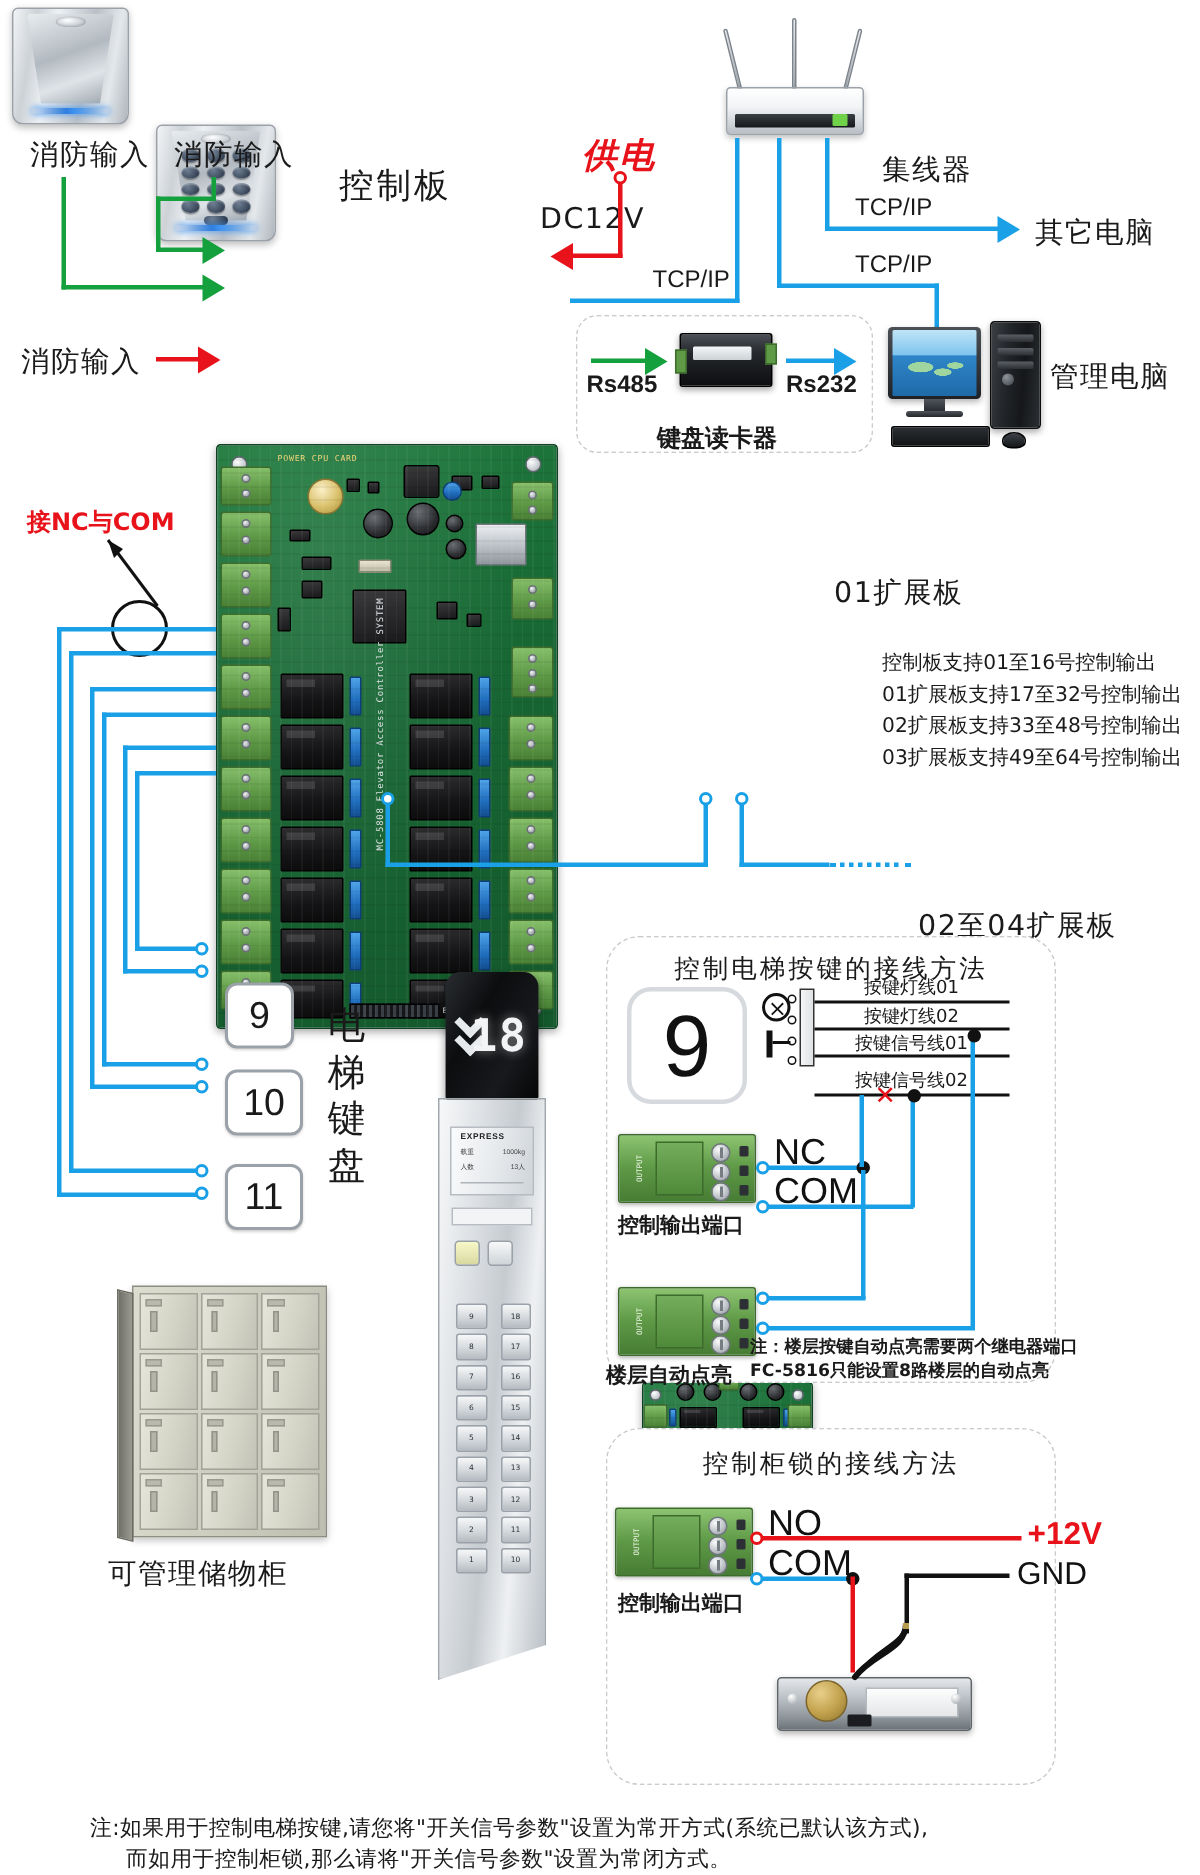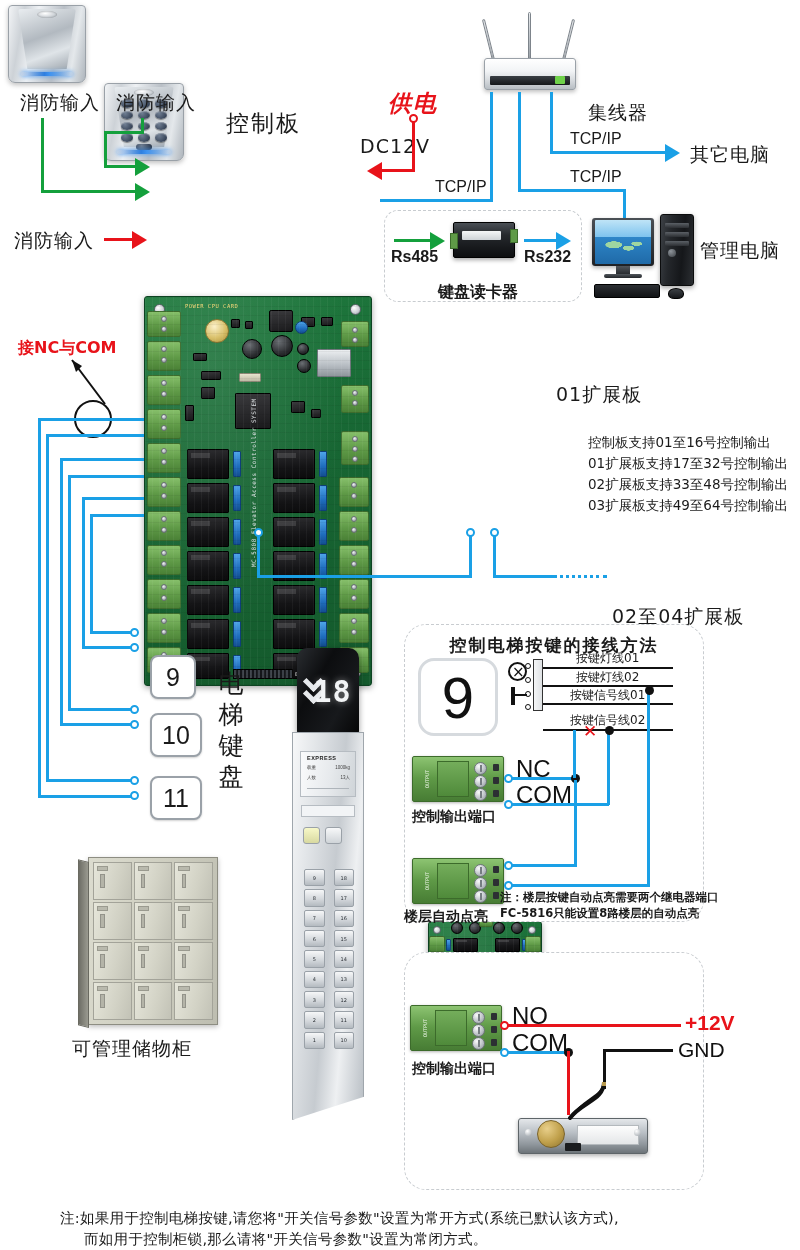--- a/index.html
+++ b/index.html
@@ -740,21 +740,21 @@
       <div class="ek">
           <span>1</span>
         </div>
       <div class="ek">
           <span>10</span>
         </div>
     </div>
   </div>
 
   <div class="panel" style="left:404px; top:624px; width:300px; height:298px;"></div>
-  <div class="panel-title" style="left:404px; top:634px; width:300px;font-weight:bold;">控制电梯按键的接线方法</div>
+  <div class="panel-title" style="left:404px; top:634px; width:300px;">控制电梯按键的接线方法</div>
 
   <div class="bigbtn" style="left:418px; top:658px; width:80px; height:78px;">
     <span>9</span>
   </div>
 
   <div class="ring" style="left:508px; top:662px; width:19px; height:19px;"></div>
   <div class="xmark" style="left:512px; top:663px;">×</div>
   <div class="conn-block" style="left:533px; top:659px; width:10px; height:52px;"></div>
   <div class="abs" style="left:525px; top:663px; width:6px; height:6px; border:1.5px solid #111; border-radius:50%; background:#fff;"></div>
   <div class="abs" style="left:525px; top:677px; width:6px; height:6px; border:1.5px solid #111; border-radius:50%; background:#fff;"></div>
@@ -815,20 +815,21 @@
   <div class="w" style="left:512px; top:864px; width:65px; height:3px;"></div>
   <div class="w" style="left:574px; top:780px; width:3px; height:86px;"></div>
   <div class="w" style="left:512px; top:884px; width:138px; height:3px;"></div>
   <div class="w" style="left:647px; top:690px; width:3px; height:196px;"></div>
   <div class="dot" style="left:645px; top:686px;"></div>
 
   <div class="abs cn" style="left:500px; top:890px; font-size:11.5px; font-weight:700;">注：楼层按键自动点亮需要两个继电器端口</div>
   <div class="abs cn" style="left:500px; top:906px; font-size:11.5px; font-weight:700;">FC-5816只能设置8路楼层的自动点亮</div>
 
   <div class="panel" style="left:404px; top:952px; width:300px; height:238px;"></div>
+  <div class="panel-title" style="left:404px; top:964px; width:300px;">控制柜锁的接线方法</div>
 
   <div class="termblk" style="left:410px; top:1005px; width:92px; height:46px;">
     <div class="vlbl">OUTPUT</div>
     <div class="abs" style="left:24px; top:4px; right:34px; bottom:4px; background:linear-gradient(180deg,#74ad5b,#4f8a3a); border:1px solid #3c6b2b;"></div>
     <div class="scr" style="top:5px;"></div>
     <div class="scr" style="top:18px;"></div>
     <div class="scr" style="top:31px;"></div>
     <div class="pin" style="top:7px;"></div>
     <div class="pin" style="top:20px;"></div>
     <div class="pin" style="top:33px;"></div>

